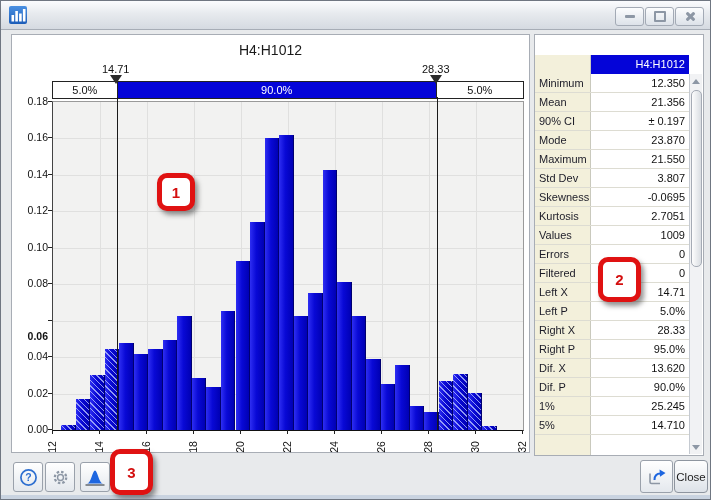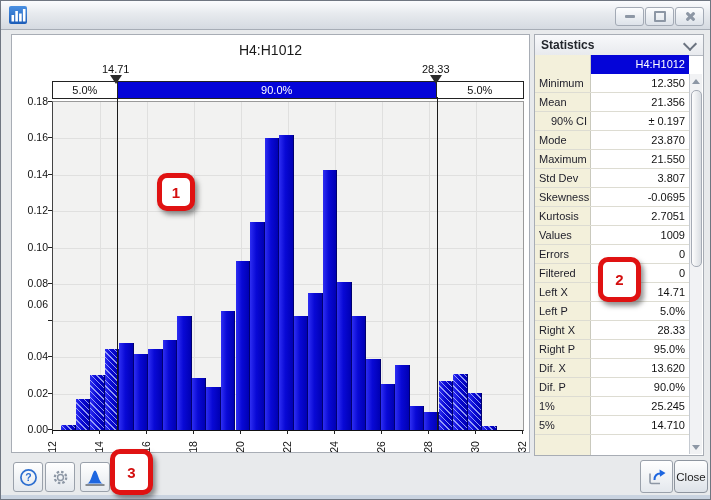--- a/index.html
+++ b/index.html
@@ -173,21 +173,21 @@
         <div class="delim-line" style="left: 63.685px; height: 333px;"></div>
         <div class="delim-line" style="left: 383.755px; height: 333px;"></div>
       </div>
     <div id="axes">
         <div class="ylab" style="top: 388px;">0.00</div>
         <div class="ytick" style="top: 394px;"></div>
         <div class="ylab" style="top: 351.556px;">0.02</div>
         <div class="ytick" style="top: 357.556px;"></div>
         <div class="ylab" style="top: 315.111px;">0.04</div>
         <div class="ytick" style="top: 321.111px;"></div>
-        <div class="ylab" style="top: 263px;">0.06</div>
+        <div class="ylab" style="top: 295px; font-weight: bold;">0.06</div>
         <div class="ytick" style="top: 284.667px;"></div>
         <div class="ylab" style="top: 242.222px;">0.08</div>
         <div class="ytick" style="top: 248.222px;"></div>
         <div class="ylab" style="top: 205.778px;">0.10</div>
         <div class="ytick" style="top: 211.778px;"></div>
         <div class="ylab" style="top: 169.333px;">0.12</div>
         <div class="ytick" style="top: 175.333px;"></div>
         <div class="ylab" style="top: 132.889px;">0.14</div>
         <div class="ytick" style="top: 138.889px;"></div>
         <div class="ylab" style="top: 96.4444px;">0.16</div>
@@ -217,39 +217,35 @@
         <div class="xlab" style="left: 500px; top: 402px;">32</div>
         <div class="xtick" style="left: 510px; top: 395px;"></div>
       </div>
   <div class="delim-tri" style="left: 97.685px;"></div>
       <div class="delim-label" style="left: 81.685px;">14.71</div>
       <div class="delim-tri" style="left: 417.755px;"></div>
       <div class="delim-label" style="left: 401.755px;">28.33</div>
     </div>
 
   <div id="statspanel">
-    <div id="statsheader">
-      <span class="t">Statistics</span>
-      <div id="stats-chevron"></div>
-    </div>
     <div id="colheadrow" class="srow colhead">
       <div class="lcell"></div>
       <div class="vcell blue">H4:H1012</div>
     </div>
     <div id="statsrows">
         <div class="srow">
           <div class="lcell"><span>Minimum</span></div>
           <div class="vcell"><span>12.350</span></div>
         </div>
         <div class="srow">
           <div class="lcell"><span>Mean</span></div>
           <div class="vcell"><span>21.356</span></div>
         </div>
         <div class="srow">
-          <div class="lcell" style="padding-left: 16px;"><span>90% CI</span></div>
+          <div class="lcell" style="padding-left: 4px;"><span>90% CI</span></div>
           <div class="vcell"><span>± 0.197</span></div>
         </div>
         <div class="srow">
           <div class="lcell"><span>Mode</span></div>
           <div class="vcell"><span>23.870</span></div>
         </div>
         <div class="srow">
           <div class="lcell"><span>Maximum</span></div>
           <div class="vcell"><span>21.550</span></div>
         </div>

